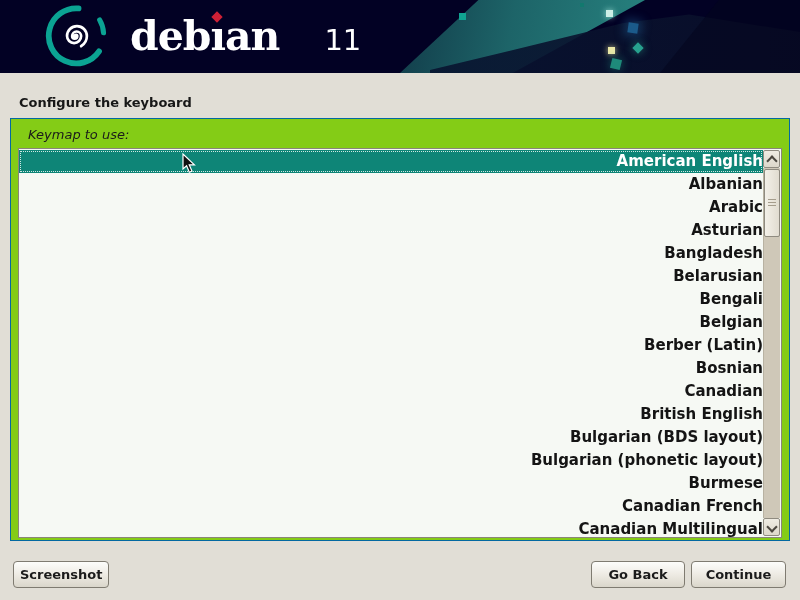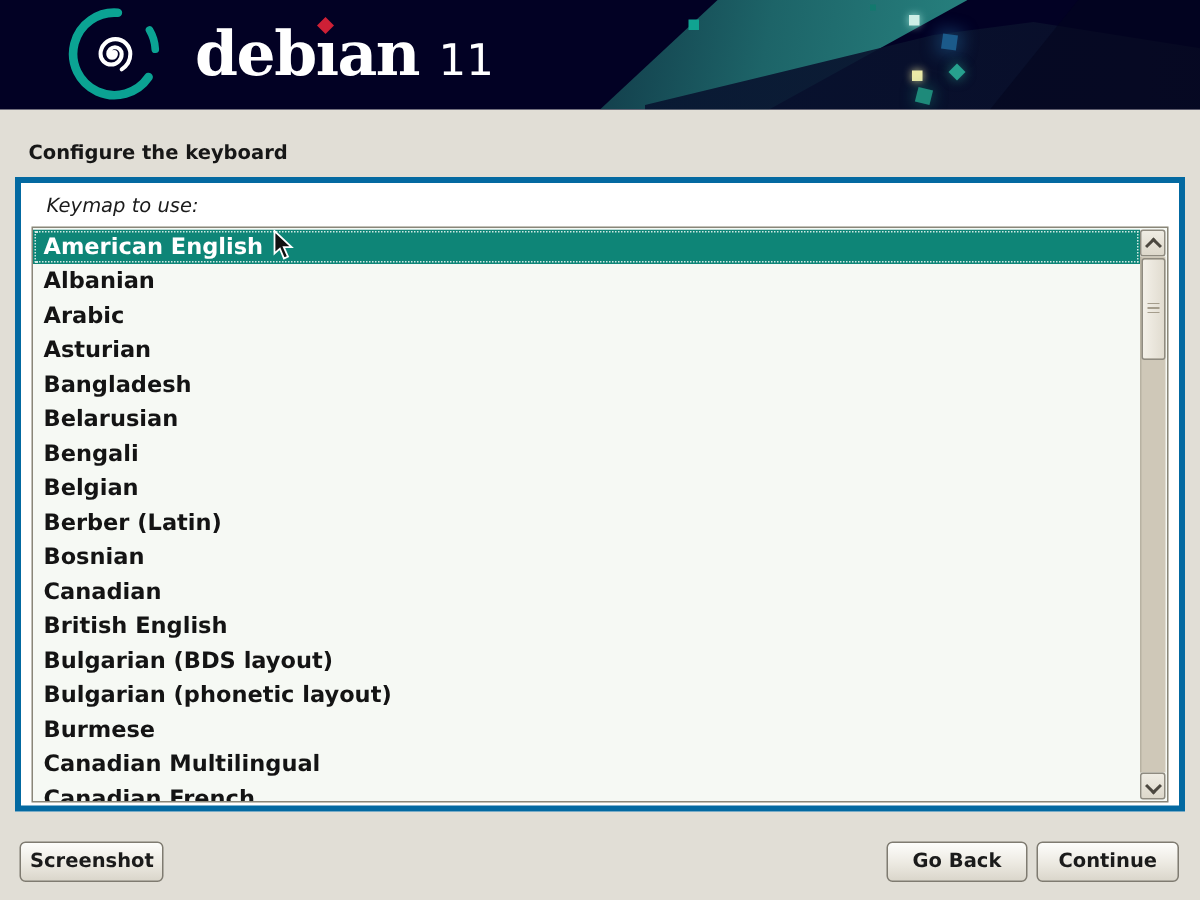--- a/index.html
+++ b/index.html
@@ -25,28 +25,28 @@
   .sq6{left:459px;top:13px;width:7px;height:7px;background:#10a391;}
   .sq7{left:580px;top:3px;width:4px;height:4px;background:#0f7a6d;opacity:.85;}
 
   .logo-svg{position:absolute;left:44px;top:4px;width:64px;height:64px;}
   .brand{position:absolute;left:130px;top:11px;display:flex;align-items:baseline;gap:13px;color:#fff;}
   .brand-name{font-family:"DejaVu Serif","Liberation Serif",serif;font-weight:bold;
       font-size:41px;line-height:50px;letter-spacing:-1px;}
   .i-dotless{position:relative;display:inline-block;}
   .diamond{position:absolute;left:50%;top:2px;width:8px;height:8px;margin-left:-5px;
       background:#ce2036;transform:rotate(45deg);}
-  .brand-version{font-size:29px;font-weight:normal;}
+  .brand-version{font-size:29px;font-weight:normal;margin-left:32px;}
 
   
   .page-title{position:absolute;left:19px;top:86px;font-size:13px;font-weight:bold;color:#171717;}
 
   
   .panel{position:absolute;left:10px;right:10px;top:118px;bottom:59px;
-      background:#ffffff;border:4px solid #0369a1;box-sizing:border-box;}
+      background:#84cc16;border:1px solid #0369a1;box-sizing:border-box;text-align:right;}
   .panel-label{position:absolute;left:17px;top:8px;font-size:13px;font-style:italic;color:#1b1b1b;}
   .listbox{position:absolute;left:7px;right:7px;top:29px;bottom:2px;
       background:#f6f9f4;border:1px solid #8a8679;box-sizing:border-box;}
   .list{position:absolute;left:0;top:1px;bottom:0;right:18px;overflow:hidden;}
   .row{height:23px;line-height:23px;padding-left:7px;font-size:15px;font-weight:bold;
       color:#141414;white-space:nowrap;cursor:default;}
   .row.selected{outline:1px dotted #cfe9e4;outline-offset:-2px;}
 
   
   .scrollbar{position:absolute;top:1px;bottom:1px;right:1px;width:17px;}
@@ -125,22 +125,22 @@
           <div class="row">Belarusian</div>
           <div class="row">Bengali</div>
           <div class="row">Belgian</div>
           <div class="row">Berber (Latin)</div>
           <div class="row">Bosnian</div>
           <div class="row">Canadian</div>
           <div class="row">British English</div>
           <div class="row">Bulgarian (BDS layout)</div>
           <div class="row">Bulgarian (phonetic layout)</div>
           <div class="row">Burmese</div>
+          <div class="row">Canadian French</div>
           <div class="row">Canadian Multilingual</div>
-          <div class="row">Canadian French</div>
         </div>
 
       <div class="scrollbar">
         <div class="sb-btn sb-up">
           <span class="chev up"></span>
         </div>
         <div class="sb-track">
           <div class="sb-thumb">
             <span class="grip"></span>
           </div>

